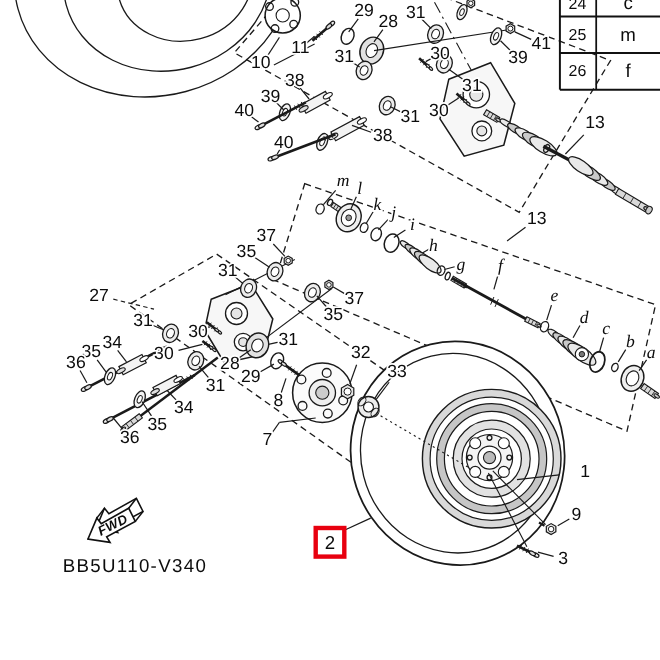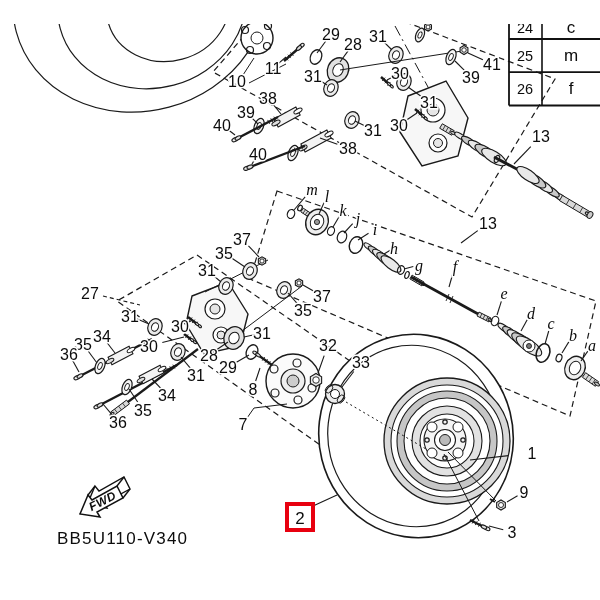--- a/index.html
+++ b/index.html
@@ -1,17 +1,17 @@
 <!DOCTYPE html>
 <html><head>
 <meta charset="utf-8">
 <style>
   html,body{margin:0;padding:0;background:#fff;}
   .stage{position:relative;width:600px;height:552px;background:#fff;overflow:hidden;
-         font-family:"Liberation Sans",sans-serif;margin-top:24px;}
+         font-family:"Liberation Sans",sans-serif;}
   svg{display:block;}
   .nc{font-family:"Liberation Sans",sans-serif;font-size:16px;fill:#0c0c0c;
       stroke:#fff;stroke-width:3px;paint-order:stroke;}
   .lc{font-family:"Liberation Serif",serif;font-style:italic;font-size:16px;fill:#0c0c0c;
       stroke:#fff;stroke-width:3px;paint-order:stroke;}
   .tbl-no{font-family:"Liberation Sans",sans-serif;font-size:14.5px;fill:#0c0c0c;}
   .tbl-letter{font-family:"Liberation Sans",sans-serif;font-size:17px;fill:#0c0c0c;}
   .code{font-family:"Liberation Sans",sans-serif;font-size:17px;letter-spacing:1.2px;fill:#0c0c0c;}
   .fwd{font-family:"Liberation Sans",sans-serif;font-style:italic;font-weight:bold;
        font-size:12px;letter-spacing:.5px;fill:#0c0c0c;}

